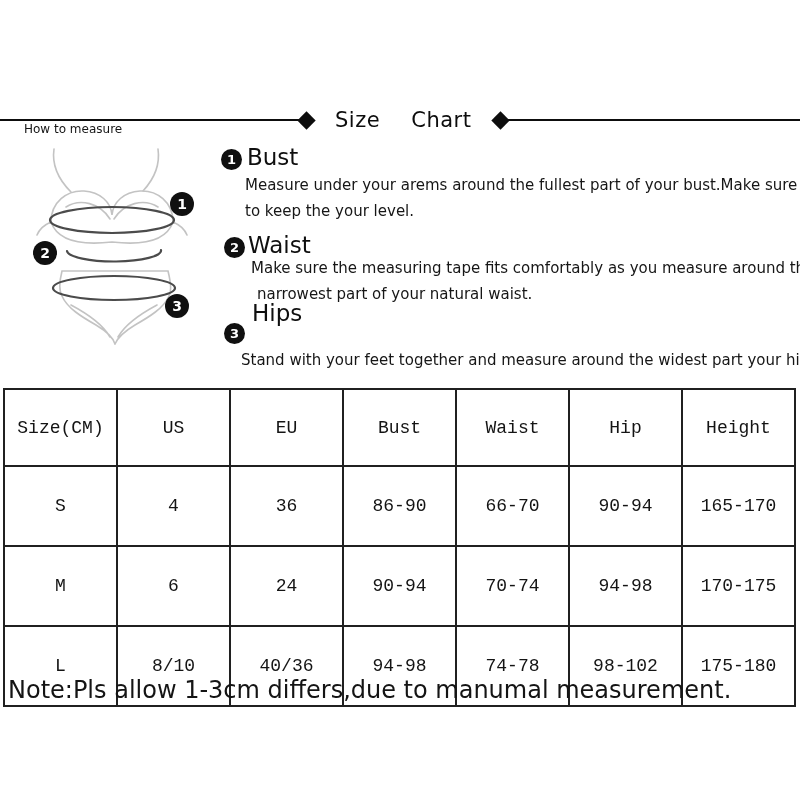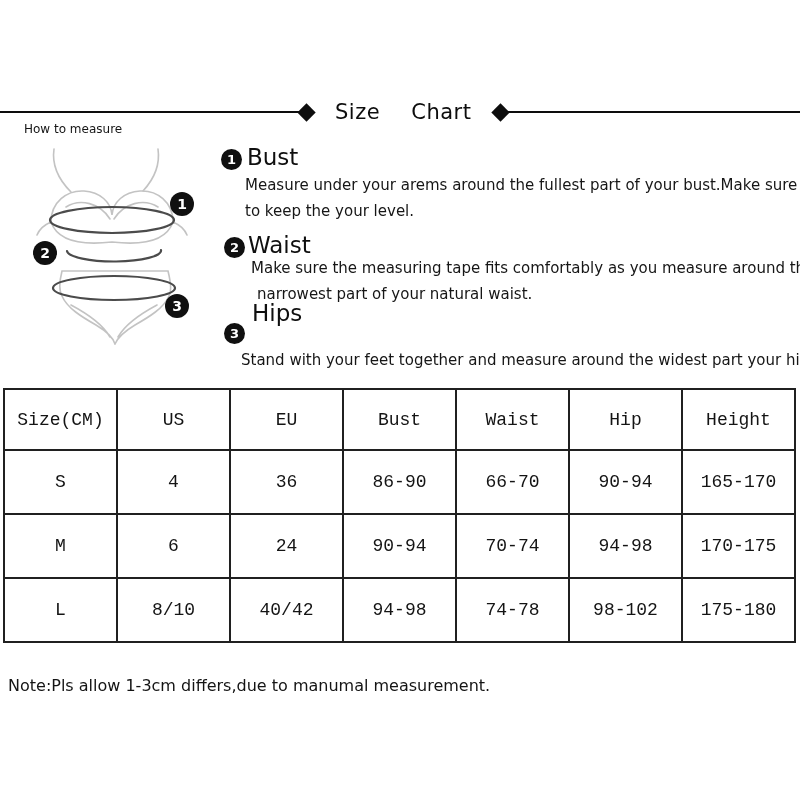--- a/index.html
+++ b/index.html
@@ -1,20 +1,20 @@
 <!DOCTYPE html>
 <html><head>
 <meta charset="utf-8">
 <style>
   html,body{margin:0;padding:0;background:#fff;}
   .canvas{position:relative;width:800px;height:800px;background:#ffffff;
           font-family:"DejaVu Sans",sans-serif;color:#111;overflow:hidden;}
 
   
-  .titlebar{position:absolute;left:0;right:0;top:100px;height:24px;display:flex;align-items:center;}
+  .titlebar{position:absolute;left:0;right:0;top:108px;height:24px;display:flex;align-items:center;}
   .rule{height:2px;background:#0d0d0d;}
   .rule-left{width:300px;flex:0 0 auto;}
   .rule-right{flex:1 1 auto;}
   .diamond{width:13px;height:13px;background:#0d0d0d;transform:rotate(45deg);flex:0 0 auto;}
   .title-text{font-size:21px;letter-spacing:0.5px;word-spacing:24px;padding:0 22px;white-space:nowrap;color:#0d0d0d;}
 
   .htm{position:absolute;left:24px;top:122px;font-size:12px;color:#151515;}
 
   .diagram{position:absolute;left:18px;top:145px;width:200px;height:200px;}
   .lg{stroke:#c3c3c3;fill:none;stroke-width:1.6;stroke-linecap:round;}
@@ -23,25 +23,25 @@
   .num-text{fill:#ffffff;font-family:"DejaVu Sans",sans-serif;font-size:14px;font-weight:bold;text-anchor:middle;}
 
   .badge{position:absolute;width:21px;height:21px;border-radius:50%;background:#101010;color:#fff;
          display:flex;align-items:center;justify-content:center;font-size:13px;font-weight:bold;}
   .sec-h{position:absolute;font-size:23px;color:#0f0f0f;white-space:nowrap;}
   .sec-b{position:absolute;font-size:15px;line-height:26px;color:#161616;white-space:nowrap;}
 
   table.size{position:absolute;left:3px;top:388px;width:793px;border-collapse:collapse;
              font-family:"Liberation Mono","DejaVu Sans Mono",monospace;font-size:18px;color:#141414;
              table-layout:fixed;text-align:center;}
-  table.size th,table.size td{border:2px solid #202020;font-weight:normal;padding:4px;}
+  table.size th,table.size td{border:2px solid #202020;font-weight:normal;padding:12px;}
   table.size th{height:51px;}
   table.size td{height:54px;}
 
-  .note{position:absolute;left:8px;top:676px;font-size:16px;color:#141414;white-space:nowrap;}
+  .note{position:absolute;left:8px;top:676px;font-size:24px;color:#141414;white-space:nowrap;}
 </style>
 </head>
 <body>
 
 <div class="canvas">
 
   <div class="titlebar">
     <div class="rule rule-left"></div>
     <div class="diamond"></div>
     <div class="title-text">Size Chart</div>
@@ -132,21 +132,21 @@
         <td>6</td>
         <td>24</td>
         <td>90-94</td>
         <td>70-74</td>
         <td>94-98</td>
         <td>170-175</td>
       </tr>
       <tr>
         <td>L</td>
         <td>8/10</td>
-        <td>40/42</td>
+        <td>40/36</td>
         <td>94-98</td>
         <td>74-78</td>
         <td>98-102</td>
         <td>175-180</td>
       </tr>
     </tbody>
   </table>
 
   <div class="note">Note:Pls allow 1-3cm differs,due to manumal measurement.</div>
 

